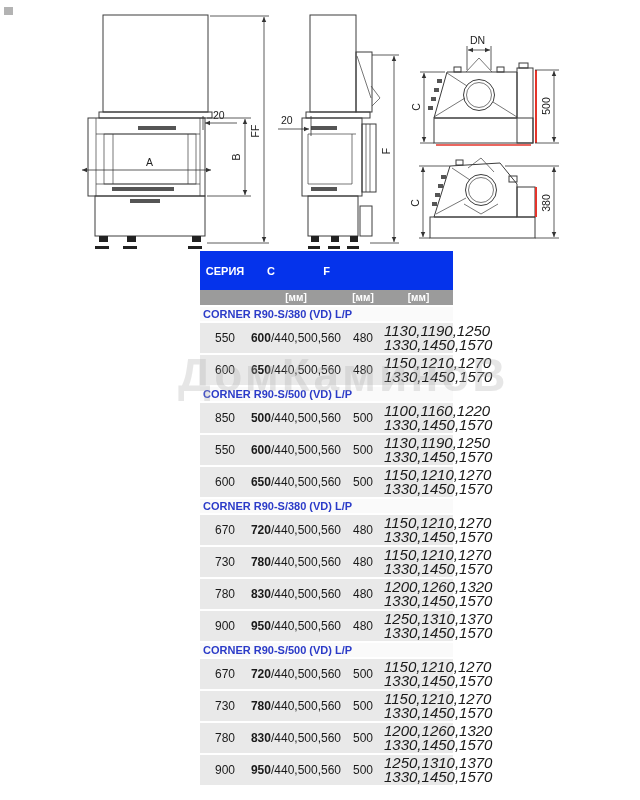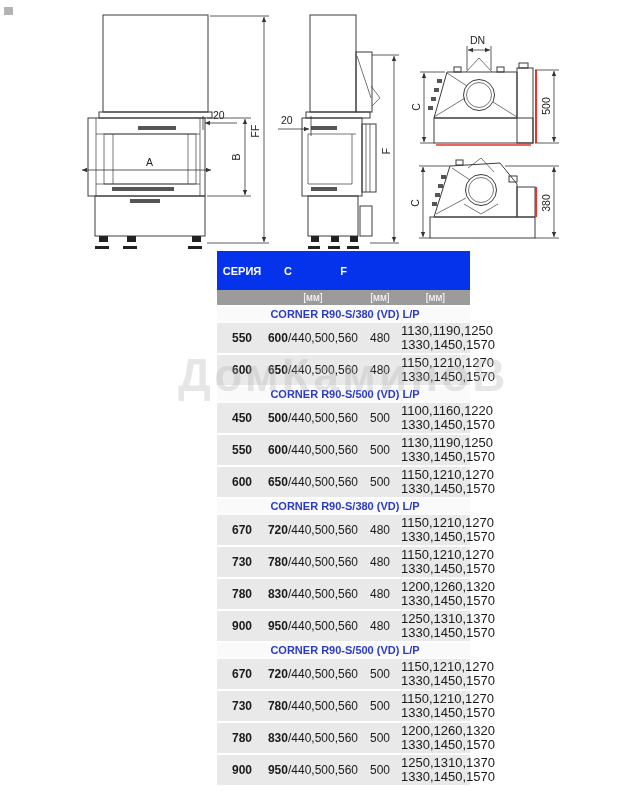--- a/index.html
+++ b/index.html
@@ -26,34 +26,34 @@
   .red{stroke:var(--accent);stroke-width:2;fill:none;}
   .red-thin{stroke:var(--accent);stroke-width:1.4;fill:none;}
   .dlabel{font-family:"Liberation Sans",sans-serif;font-size:10.5px;fill:#222;}
   
   #watermark{
     position:absolute;left:178px;top:348px;z-index:6;width:360px;
     font-size:46px;font-weight:bold;letter-spacing:3px;
     color:#b0b0b0;opacity:.30;white-space:nowrap;pointer-events:none;
   }
   
-  #spec-table{position:absolute;left:217px;top:251px;width:253px;z-index:2;}
+  #spec-table{position:absolute;left:200px;top:251px;width:253px;z-index:2;}
   .thead{height:39px;display:flex;align-items:center;background:var(--header-bg);
          color:#fff;font-weight:bold;font-size:11px;text-align:center;}
   .thead .hcell{display:flex;flex-direction:column;justify-content:center;line-height:12px;}
   .tsub{height:15px;margin-bottom:2px;display:flex;align-items:center;
-        background:var(--subheader-bg);color:#fff;font-weight:normal;font-size:10px;text-align:center;}
+        background:var(--subheader-bg);color:#fff;font-weight:bold;font-size:10px;text-align:center;}
   .c1{width:50px;} .c2{width:92px;} .c3{width:42px;} .c4{width:69px;}
   .section-title{height:14px;line-height:14px;margin:2px 0;padding-left:3px;background:#fafafa;
-                 color:var(--section-text);font-weight:bold;font-size:11px;white-space:nowrap;text-align:center;}
+                 color:var(--section-text);font-weight:bold;font-size:11px;white-space:nowrap;}
   .trow{height:30px;margin-bottom:2px;display:flex;align-items:center;background:var(--row-bg);}
   .cell{text-align:center;font-size:12px;color:#1a1a1a;}
-  .cell.c1{font-weight:bold;}
+  .cell.c1{font-weight:normal;}
   .cell.c2 b{font-weight:bold;}
-  .cell.c4{font-size:13px;line-height:14px;}
+  .cell.c4{font-size:15px;line-height:14px;font-style:italic;}
 </style>
 </head>
 <body>
 
 <svg id="drawing" viewBox="0 0 640 250" xmlns="http://www.w3.org/2000/svg">
   <defs>
     <marker id="arr" viewBox="0 0 10 10" refX="9" refY="5" markerWidth="7" markerHeight="7" orient="auto-start-reverse">
       <path d="M0,1 L9,5 L0,9 z" fill="#333"></path>
     </marker>
   </defs>
@@ -236,21 +236,21 @@
         <div class="cell c1">600</div>
         <div class="cell c2"><b>650</b><span>/440,500,560</span></div>
         <div class="cell c3">480</div>
         <div class="cell c4">
           <div>1150,1210,1270</div>
           <div>1330,1450,1570</div>
         </div>
       </div>
       <div class="section-title">CORNER R90-S/500 (VD) L/P</div>
       <div class="trow">
-        <div class="cell c1">450</div>
+        <div class="cell c1">850</div>
         <div class="cell c2"><b>500</b><span>/440,500,560</span></div>
         <div class="cell c3">500</div>
         <div class="cell c4">
           <div>1100,1160,1220</div>
           <div>1330,1450,1570</div>
         </div>
       </div>
       <div class="trow">
         <div class="cell c1">550</div>
         <div class="cell c2"><b>600</b><span>/440,500,560</span></div>

